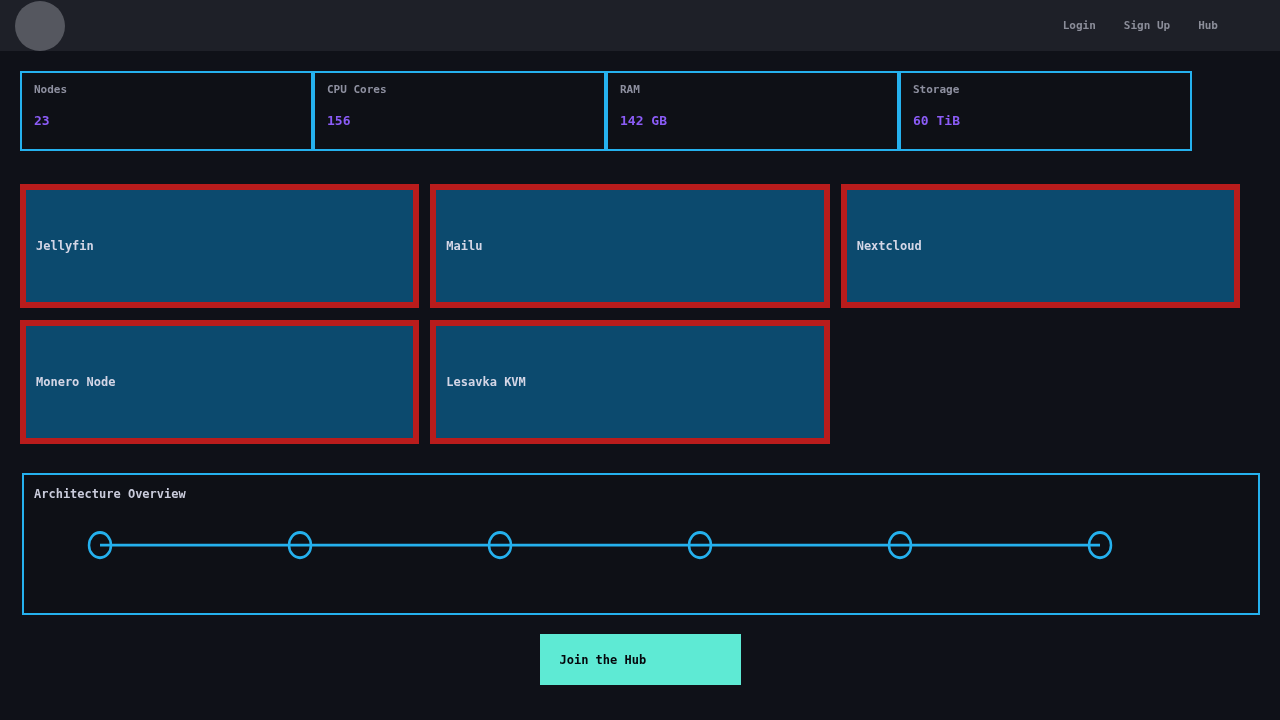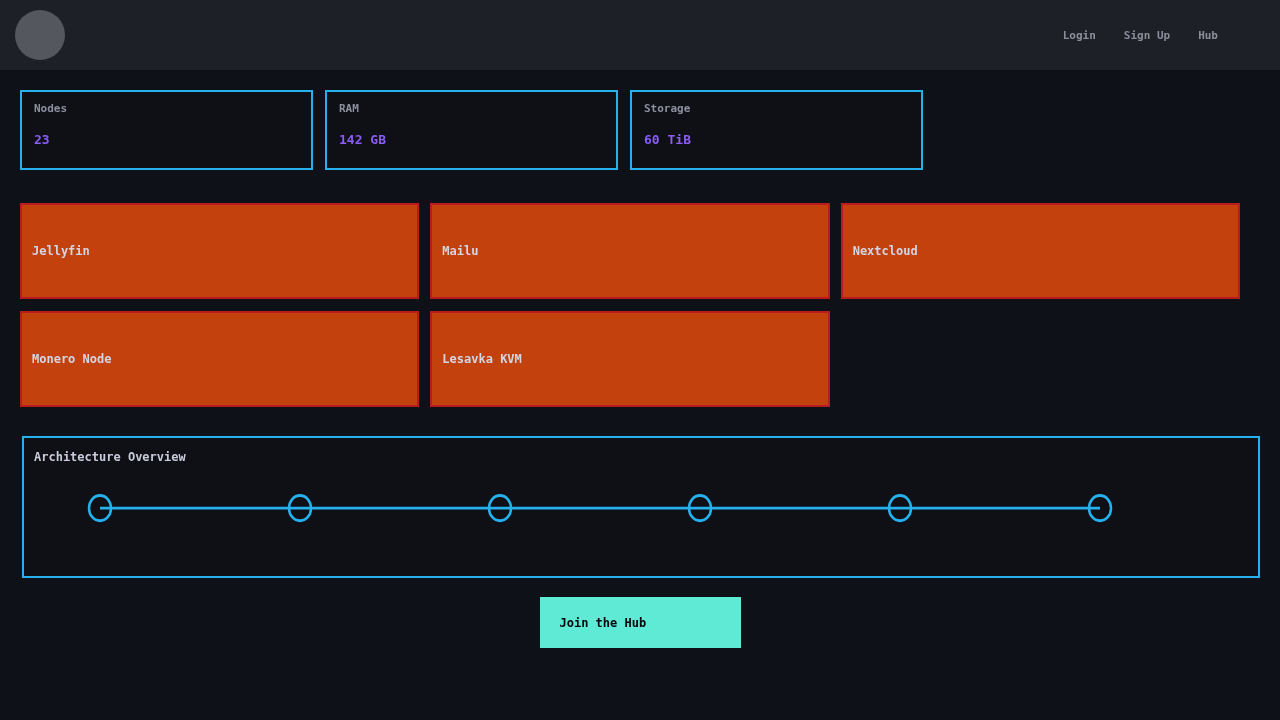--- a/index.html
+++ b/index.html
@@ -5,21 +5,21 @@
   * { margin: 0; padding: 0; box-sizing: border-box; }
   html, body {
     width: 1280px; height: 720px;
     background: #0f1118;
     font-family: "DejaVu Sans Mono", "Liberation Mono", monospace;
     font-weight: bold;
     overflow: hidden;
   }
   
   .navbar {
-    height: 70px;
+    height: 51px;
     background: #1e2028;
     display: flex;
     align-items: center;
   }
   .avatar {
     width: 50px; height: 50px;
     border-radius: 50%;
     background: #55575f;
     margin-left: 15px;
   }
@@ -31,44 +31,43 @@
   }
   .nav-link {
     color: #8b8d99;
     font-size: 11px;
     text-decoration: none;
     cursor: pointer;
   }
   
   .stats-row {
     display: flex;
-    gap: 12px;
     padding-left: 20px;
     margin-top: 20px;
   }
   .stat-card {
     width: 293px; height: 80px;
     border: 2px solid #25b1ee;
     padding: 10px 12px;
     background: #0e1016;
   }
   .stat-label { color: #8e90a0; font-size: 11px; line-height: 14px; }
   .stat-value { color: #8b5cf6; font-size: 13px; margin-top: 16px; }
   
   .services-grid {
     display: grid;
     grid-template-columns: repeat(3, 1fr);
     gap: 12px 11px;
     padding: 0 40px 0 20px;
     margin-top: 33px;
   }
   .service-card {
-    height: 96px;
-    border: 2px solid #b91c1c;
-    background: #c2410c;
+    height: 124px;
+    border: 6px solid #b91c1c;
+    background: #0c4a6e;
     display: flex;
     align-items: center;
     padding-left: 10px;
     cursor: pointer;
   }
   .service-title { color: #d4d6e6; font-size: 12px; }
   
   .arch-panel {
     margin: 29px 20px 0 22px;
     height: 142px;
@@ -118,20 +117,24 @@
 </header>
 
 <main>
 
   <section class="stats-row">
     <div class="stat-card">
       <div class="stat-label">Nodes</div>
       <div class="stat-value">23</div>
     </div>
     <div class="stat-card">
+      <div class="stat-label">CPU Cores</div>
+      <div class="stat-value">156</div>
+    </div>
+    <div class="stat-card">
       <div class="stat-label">RAM</div>
       <div class="stat-value">142 GB</div>
     </div>
     <div class="stat-card">
       <div class="stat-label">Storage</div>
       <div class="stat-value">60 TiB</div>
     </div>
   </section>
 
   <section class="services-grid">

